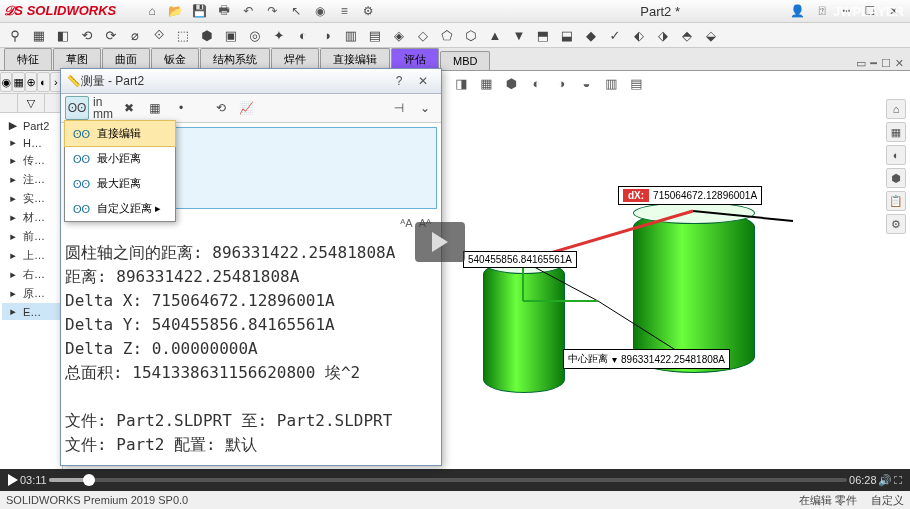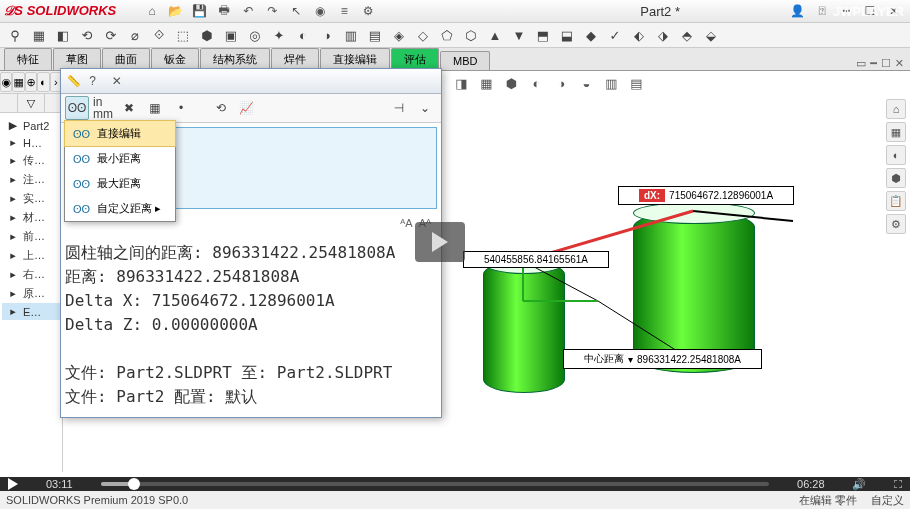--- a/index.html
+++ b/index.html
@@ -6,53 +6,53 @@
 .titlebar{height:22px;background:linear-gradient(#fdfdfd,#e8e8e8);display:flex;align-items:center;padding:0 4px;border-bottom:1px solid #ccc}
 .titlebar .logo{color:#d4001a;font-weight:bold;font-size:13px;font-style:italic;margin-right:24px}
 .titlebar .tbtn{width:20px;height:18px;display:flex;align-items:center;justify-content:center;margin:0 1px;border:1px solid transparent;border-radius:2px;font-size:12px;color:#555}
 .titlebar .doc{flex:0 0 auto;margin-left:260px;font-size:13px;color:#333}
 .titlebar .spacer{flex:1}
 .wmark{position:absolute;right:6px;top:4px;color:#fff;font-weight:bold;font-size:13px;opacity:.9;z-index:50}
 .toolrow{height:24px;background:#f4f4f4;border-bottom:1px solid #ccc;display:flex;align-items:center;padding:0 4px;gap:2px;overflow:hidden}
 .tico{width:20px;height:20px;display:flex;align-items:center;justify-content:center;font-size:13px;color:#444;border:1px solid transparent;border-radius:2px}
 .tabs{height:22px;background:#e8e8e8;display:flex;align-items:flex-end;padding-left:4px;border-bottom:1px solid #999}
 .tab{padding:3px 12px;border:1px solid #999;border-bottom:none;background:#ddd;margin-right:1px;font-size:11px;border-radius:2px 2px 0 0}
-.tab.active{background:#22c55e}
+.tab.active{background:#8b5cf6}
 .tabs .right{margin-left:auto;display:flex;gap:4px;padding-right:6px;align-items:center;color:#666}
 .main{display:flex;height:401px;position:relative}
 .leftpane{width:62px;border-right:1px solid #ccc;background:#fff;display:flex;flex-direction:column}
 .lefttabs{height:22px;display:flex;align-items:center;justify-content:space-around;border-bottom:1px solid #ccc;background:#f0f0f0}
 .lefttabs span{width:18px;height:18px;display:flex;align-items:center;justify-content:center;border:1px solid #ccc;border-radius:2px;font-size:11px}
 .tree{padding:4px 2px;font-size:11px;color:#333}
 .treeitem{padding:2px 4px;display:flex;align-items:center;gap:3px;white-space:nowrap;overflow:hidden}
 .treeitem .ico{width:14px;text-align:center}
 .viewport{flex:1;position:relative;background:#fff}
 .viewtb{height:24px;display:flex;align-items:center;justify-content:center;gap:3px;color:#555}
 .viewtb .vico{width:20px;height:20px;display:flex;align-items:center;justify-content:center;border:1px solid transparent;border-radius:2px;font-size:13px}
 .cyl{position:absolute;border-radius:50%/10%;background:linear-gradient(90deg,#0a7a0a,#6bff3d 40%,#0a7a0a);border:1px solid #063}
 .cyl .top{position:absolute;left:-1px;right:-1px;top:-10px;height:20px;border-radius:50%;background:#eaffea;border:1px solid #063}
-.callout{position:absolute;background:#fff;border:1px solid #000;padding:2px 20px;font-size:10px;white-space:nowrap;display:flex;align-items:center;gap:4px}
+.callout{position:absolute;background:#fff;border:1px solid #000;padding:2px 4px;font-size:10px;white-space:nowrap;display:flex;align-items:center;gap:4px}
 .callout .lab{background:#d33;color:#fff;padding:1px 5px;font-weight:bold}
 .rightbar{position:absolute;right:0;top:24px;width:22px;display:flex;flex-direction:column;gap:3px;padding:4px 2px}
 .rightbar .rico{width:18px;height:18px;border:1px solid #ccc;border-radius:2px;display:flex;align-items:center;justify-content:center;font-size:11px;background:#f0f0f0;color:#555}
 .measure{position:absolute;left:60px;top:68px;width:380px;background:#fff;border:1px solid #7893b5;box-shadow:2px 2px 8px rgba(0,0,0,.3);z-index:20}
 .mtitle{height:24px;background:linear-gradient(#fefefe,#e2e8ef);display:flex;align-items:center;padding:0 6px;border-bottom:1px solid #b0b8c5}
 .mtitle .mt{flex:1;font-size:12px;color:#333}
 .mtitle .wbtn{width:24px;height:18px;display:flex;align-items:center;justify-content:center;color:#555;font-size:12px}
 .mtb{height:28px;display:flex;align-items:center;padding:0 4px;gap:2px;border-bottom:1px solid #ccc;background:#f8f8f8}
 .mtb .mico{width:22px;height:22px;display:flex;align-items:center;justify-content:center;border:1px solid transparent;border-radius:2px;font-size:12px;color:#444}
 .mtb .mico.sel{border-color:#7aa;background:#d6ecf5}
 .dropdown{position:absolute;left:64px;top:120px;width:110px;background:#fff;border:1px solid #888;box-shadow:2px 2px 6px rgba(0,0,0,.3);z-index:30}
 .dropdown .ditem{padding:5px 8px;display:flex;align-items:center;gap:8px;font-size:11px}
 .dropdown .ditem.hl{background:#fde9a9;border:1px solid #e0c05a;margin:-1px}
 .dropdown .dico{width:16px;text-align:center;color:#1a6ea0}
 .selbox{margin:4px;border:1px solid #6ab0d8;background:#e8f4fb;height:80px}
 .results{padding:8px 4px;font-size:16px;color:#333;line-height:1.5;font-family:Consolas,monospace}
 .aarow{display:flex;justify-content:flex-end;gap:6px;padding:4px 10px;color:#666;font-size:11px}
-.player{position:absolute;left:0;right:0;bottom:18px;height:14px;background:#2a2a2a;display:flex;align-items:center;padding:0 8px;gap:28px;color:#ddd;font-size:11px;z-index:5}
+.player{position:absolute;left:0;right:0;bottom:18px;height:22px;background:#2a2a2a;display:flex;align-items:center;padding:0 8px;gap:2px;color:#ddd;font-size:11px;z-index:5}
 .player .track{flex:1;height:4px;background:#555;position:relative;border-radius:2px}
 .player .prog{position:absolute;left:0;top:0;bottom:0;width:5%;background:#aaa;border-radius:2px}
 .player .knob{position:absolute;left:5%;top:-4px;width:12px;height:12px;border-radius:50%;background:#fff;margin-left:-6px}
 .playbtn{width:0;height:0;border-left:10px solid #fff;border-top:6px solid transparent;border-bottom:6px solid transparent}
 .status{position:absolute;left:0;right:0;bottom:0;height:18px;background:#f0f0f0;border-top:1px solid #ccc;display:flex;align-items:center;padding:0 6px;font-size:11px;color:#444}
 .status .r{margin-left:auto;display:flex;gap:14px}
 .bigplay{position:absolute;left:415px;top:222px;width:50px;height:40px;background:rgba(60,60,60,.7);border-radius:4px;display:flex;align-items:center;justify-content:center;z-index:40}
 .bigplay .tri{width:0;height:0;border-left:16px solid #ddd;border-top:10px solid transparent;border-bottom:10px solid transparent}
 svg.lines{position:absolute;inset:0;pointer-events:none}
 </style>
@@ -245,20 +245,21 @@
       <span class="rico">⬢</span>
       <span class="rico">📋</span>
       <span class="rico">⚙</span>
     </div>
   </div>
 </div>
 
 <div class="measure">
   <div class="mtitle">
     <span>📏</span>
+    <span class="mt">测量 - Part2</span>
     <span class="wbtn">?</span>
     <span class="wbtn">✕</span>
   </div>
   <div class="mtb">
     <span class="mico sel">ʘʘ</span>
     <span class="mico" style="font-size:12px;line-height:1">in<br>mm</span>
     <span class="mico">✖</span>
     <span class="mico">▦</span>
     <span class="mico">•</span>
     <span style="flex:0 0 12px"></span>
@@ -270,21 +271,23 @@
   </div>
   <div class="selbox"></div>
   <div class="aarow">
     <span>ᴬA</span>
     <span>Aᴬ</span>
   </div>
   <div class="results">
     <div>圆柱轴之间的距离:  896331422.25481808A</div>
     <div>距离:  896331422.25481808A</div>
     <div>Delta X:  715064672.12896001A</div>
+    <div>Delta Y:  540455856.84165561A</div>
     <div>Delta Z:  0.00000000A</div>
+    <div>总面积:  1541338631156620800 埃^2</div>
     <div>&nbsp;</div>
     <div>文件:  Part2.SLDPRT 至:  Part2.SLDPRT</div>
     <div>文件:  Part2 配置:  默认</div>
   </div>
 </div>
 
 <div class="dropdown">
   <div class="ditem hl">
       <span class="dico">ʘʘ</span>
       <span>直接编辑</span>

